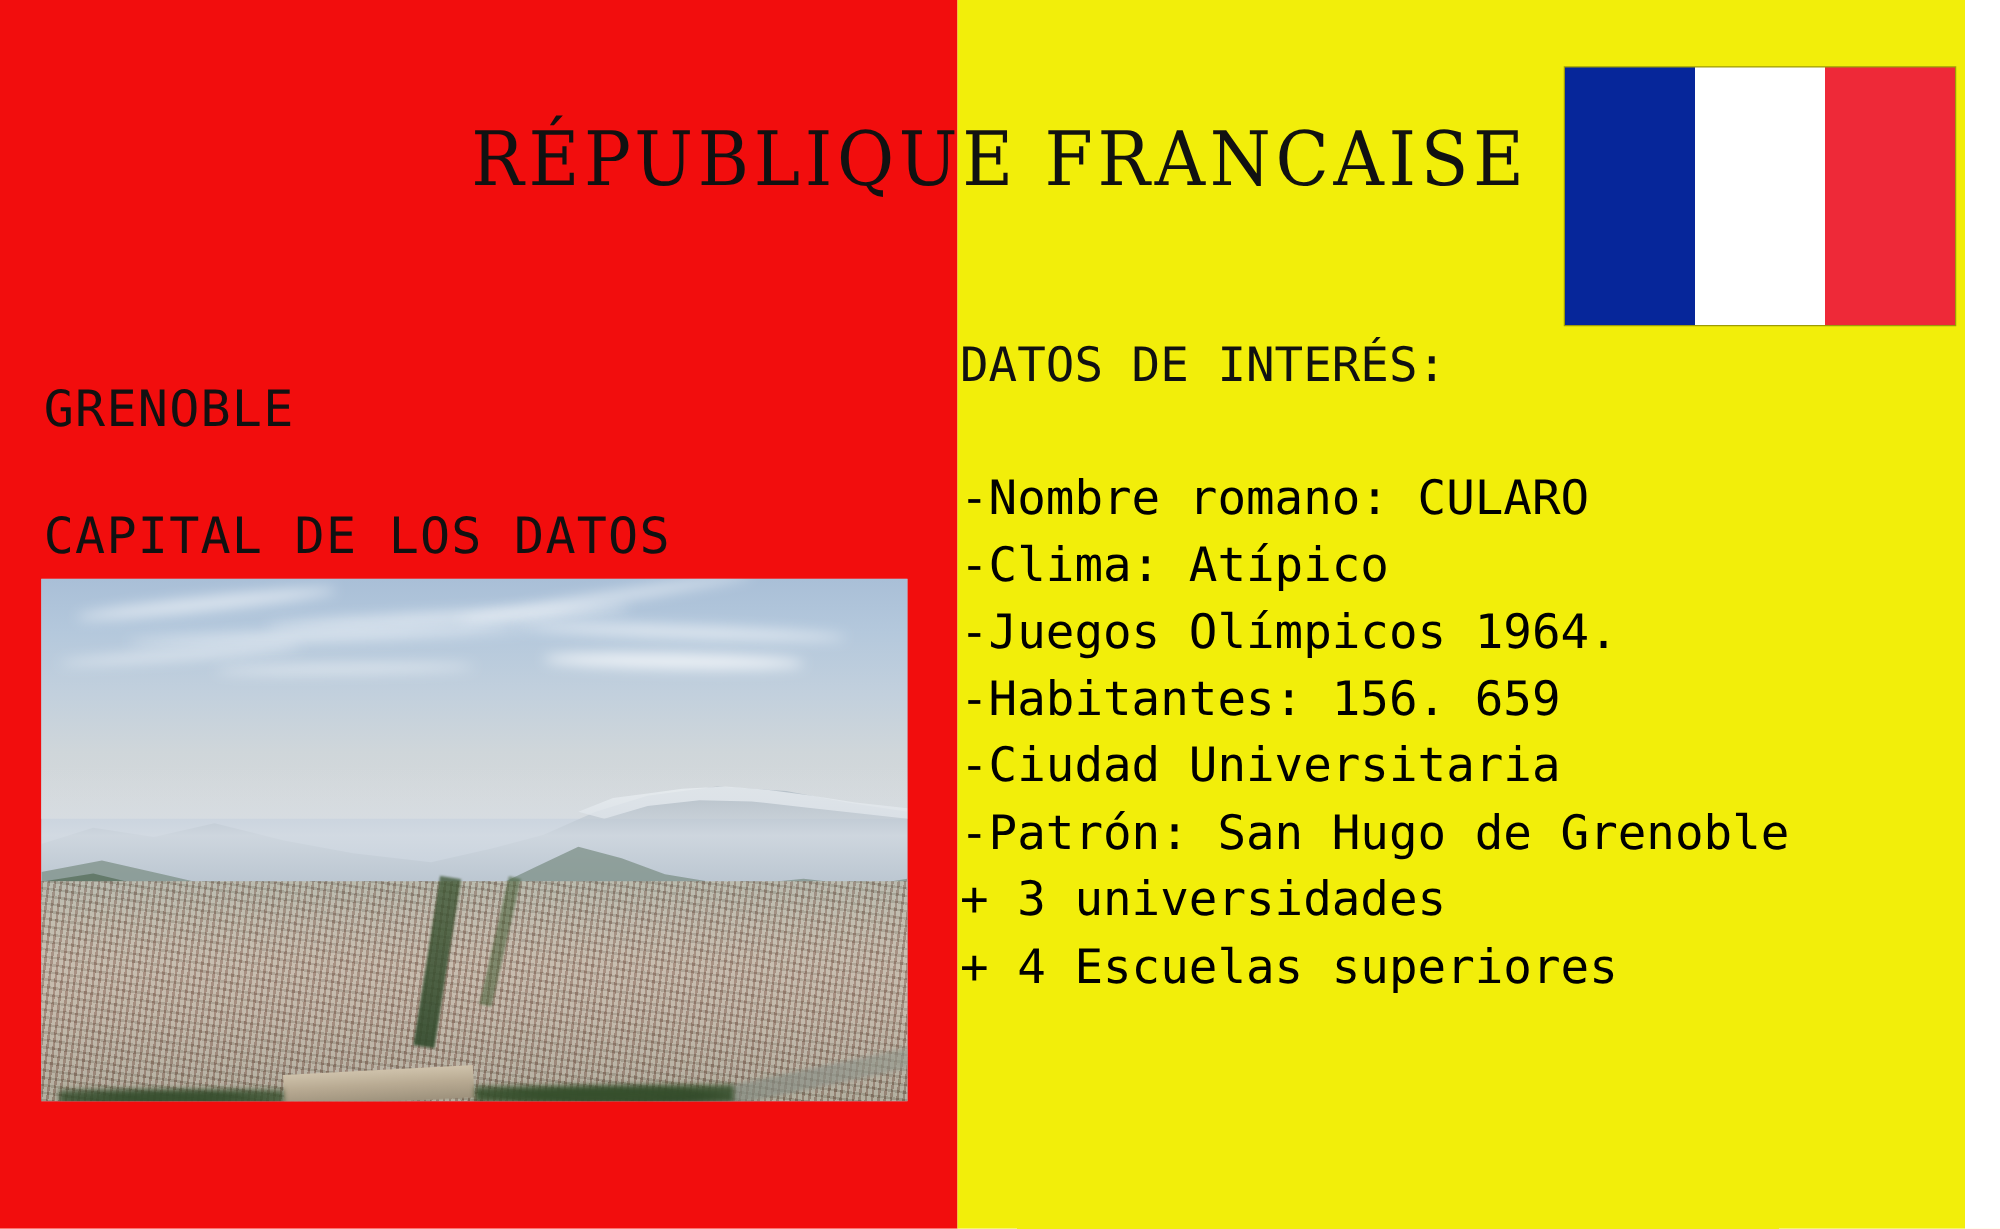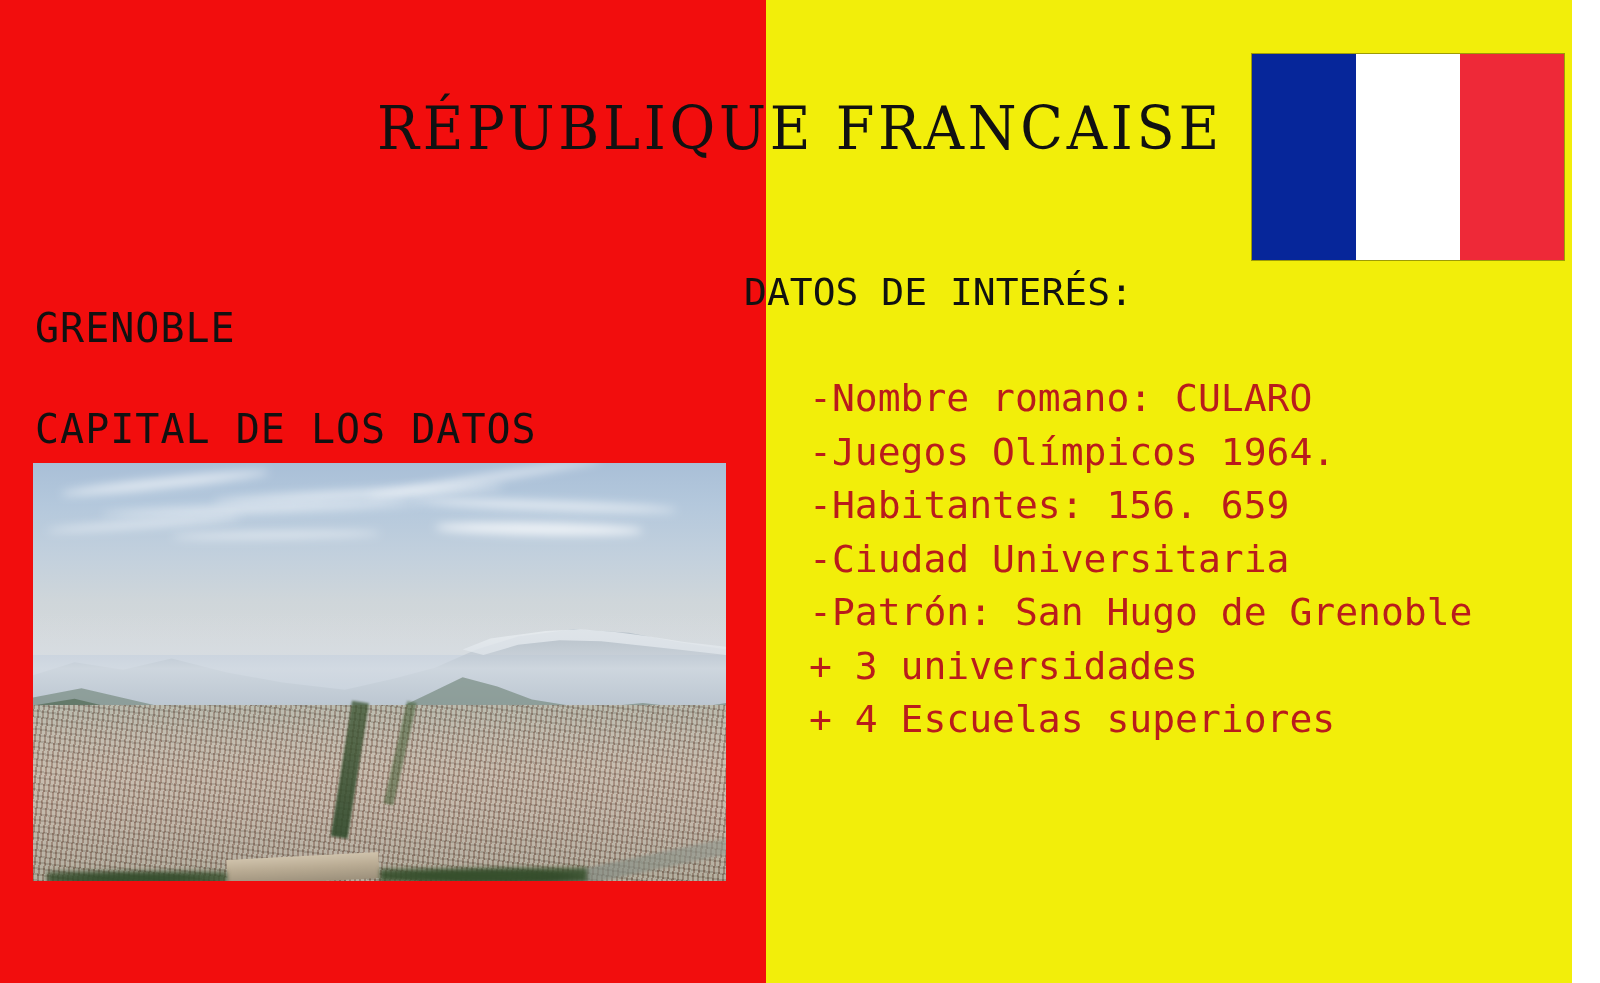--- a/index.html
+++ b/index.html
@@ -67,36 +67,35 @@
     font-size: 40px;
     line-height: 62px;
     letter-spacing: 1px;
     white-space: nowrap;
   }
   .left-text .line { display: block; margin-top: 39px; }
 
   
   .right-heading {
     position: absolute;
-    left: 744px; top: 266px;
+    left: 768px; top: 266px;
     color: #111111;
     font-size: 38px;
     line-height: 52px;
     letter-spacing: 0px;
     white-space: nowrap;
   }
   .right-list {
     position: absolute;
     left: 768px; top: 372px;
-    color: #b91c1c;
+    color: #000000;
     font-size: 38px;
     line-height: 53.5px;
     letter-spacing: 0px;
     white-space: nowrap;
-    margin-left: 41px;
   }
   .right-list .line { display: block; }
 
   
   .photo {
     position: absolute;
     left: 33px; top: 463px;
     width: 693px; height: 418px;
     overflow: hidden;
     background: #b9c6d6;
@@ -284,20 +283,21 @@
       <div class="river"></div>
       <div class="trees"></div>
       <div class="trees2"></div>
     </div>
   </div>
 
   <div class="right-heading">DATOS DE INTERÉS:</div>
 
   <div class="right-list">
     <span class="line">-Nombre romano: CULARO</span>
+    <span class="line">-Clima: Atípico</span>
     <span class="line">-Juegos Olímpicos 1964.</span>
     <span class="line">-Habitantes: 156. 659</span>
     <span class="line">-Ciudad Universitaria</span>
     <span class="line">-Patrón: San Hugo de Grenoble</span>
     <span class="line">+ 3 universidades</span>
     <span class="line">+ 4 Escuelas superiores</span>
   </div>
 
 </div>
 

